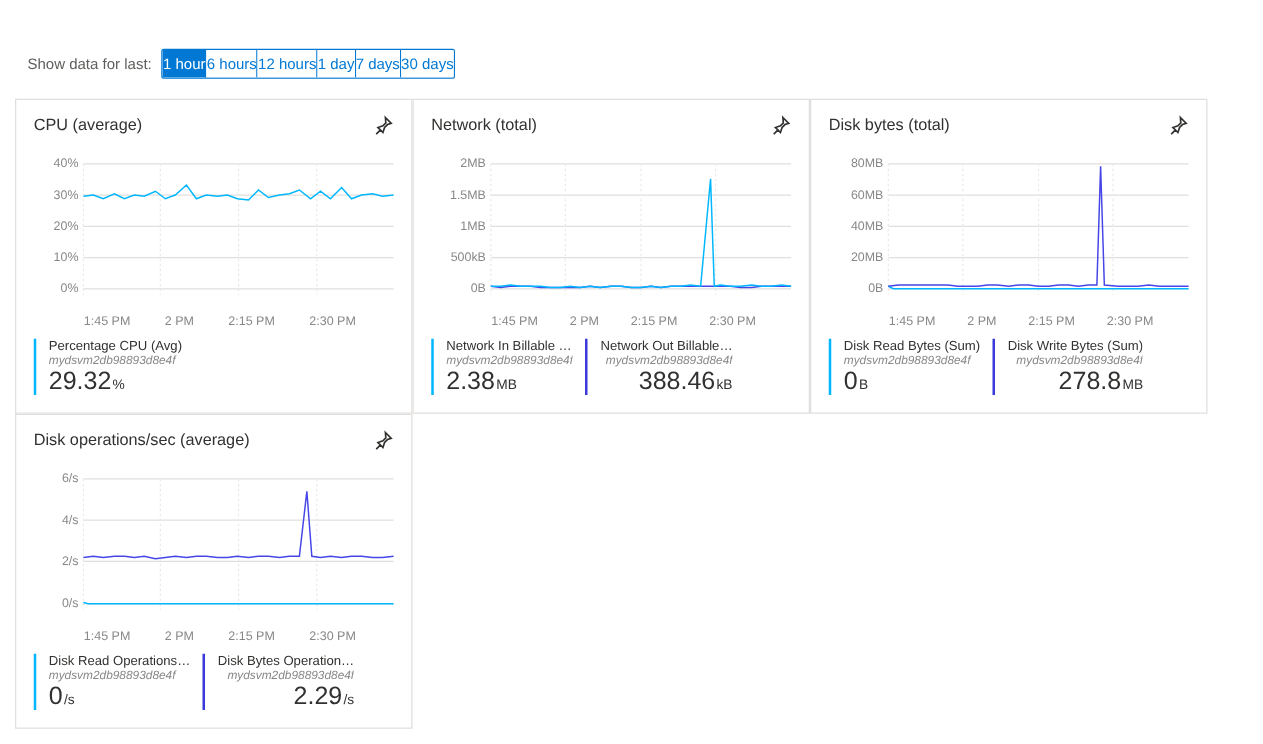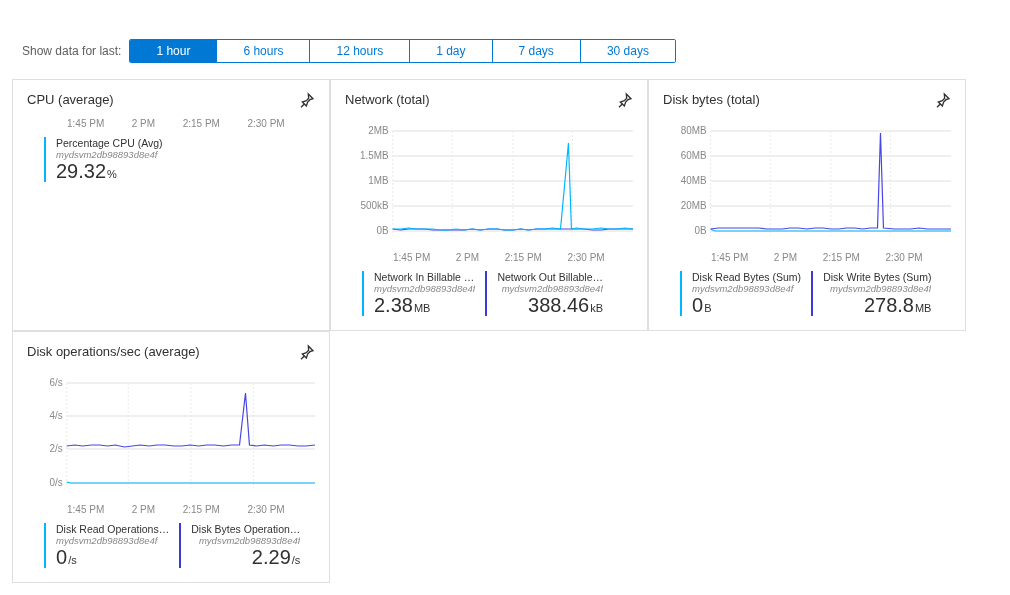--- a/index.html
+++ b/index.html
@@ -22,21 +22,21 @@
     font-size: 12px;
     color: #605e5c;
   }
   .time-tabs {
     display: flex;
     border: 1px solid #0078d4;
     border-radius: 2px;
     overflow: hidden;
   }
   .time-tab {
-    padding: 4px 26px;
+    padding: 4px 0;
     font-size: 12px;
     color: #0078d4;
     cursor: pointer;
     border-right: 1px solid #0078d4;
     background: #fff;
     user-select: none;
   }
   .time-tab:last-child { border-right: none; }
   .time-tab.active {
     background: #0078d4;
@@ -88,21 +88,20 @@
     display: flex;
     justify-content: space-between;
     font-size: 10px;
     color: #888;
     padding: 2px 0 8px 40px;
     align-items: flex-end;
   }
   .metrics-row {
     display: flex;
     gap: 0;
-    margin-left: 17px;
   }
   .metric-block {
     padding: 0 10px;
     border-left: 2px solid #ccc;
     min-width: 0;
   }
   .metric-block.accent-cyan { border-left-color: #00b7ff; }
   .metric-block.accent-indigo { border-left-color: #3a3adb; text-align: right; }
   .metric-label {
     font-size: 10.5px;
@@ -151,20 +150,40 @@
 </div>
 
 <div class="tile-grid">
 
   <div class="tile">
     <div class="tile-header">
       <div class="tile-title">CPU (average)</div>
       <svg class="pin-icon" viewBox="0 0 24 24">
           <path fill="none" stroke="currentColor" stroke-width="2" d="M14 3l7 7-4.5 1.5L13 15l-2 6-3-3-5 5 5-5-3-3 6-2 3.5-3.5L14 3z"></path>
         </svg>
+    </div>
+    <div class="chart-area">
+      <svg class="chart-svg" viewBox="0 0 290 130" preserveAspectRatio="none">
+
+        <line class="grid-line-solid" x1="40" x2="290" y1="15" y2="15"></line>
+        <line class="grid-line-solid" x1="40" x2="290" y1="40" y2="40"></line>
+        <line class="grid-line-solid" x1="40" x2="290" y1="65" y2="65"></line>
+        <line class="grid-line-solid" x1="40" x2="290" y1="90" y2="90"></line>
+        <line class="grid-line-solid" x1="40" x2="290" y1="115" y2="115"></line>
+        <text class="tick-label" x="36" y="18" text-anchor="end">40%</text>
+        <text class="tick-label" x="36" y="43" text-anchor="end">30%</text>
+        <text class="tick-label" x="36" y="68" text-anchor="end">20%</text>
+        <text class="tick-label" x="36" y="93" text-anchor="end">10%</text>
+        <text class="tick-label" x="36" y="118" text-anchor="end">0%</text>
+        <line class="grid-line" x1="40" x2="40" y1="15" y2="120"></line>
+        <line class="grid-line" x1="102" x2="102" y1="15" y2="120"></line>
+        <line class="grid-line" x1="165" x2="165" y1="15" y2="120"></line>
+        <line class="grid-line" x1="228" x2="228" y1="15" y2="120"></line>
+        <polyline class="line-cyan" points="40,41 48,40 56,43 65,39 73,43 81,40 89,41 98,37 106,43 114,40 123,32 131,43 139,40 148,41 156,40 164,43 173,44 181,36 189,42 198,40 206,39 214,36 223,43 231,37 239,43 248,34 256,43 264,40 273,39 281,41 290,40"></polyline>
+      </svg>
     </div>
     <div class="xaxis-row">
       <span>1:45 PM</span>
       <span>2 PM</span>
       <span>2:15 PM</span>
       <span>2:30 PM</span>
       <span>&nbsp;</span>
     </div>
     <div class="metrics-row">
       <div class="metric-block accent-cyan">

